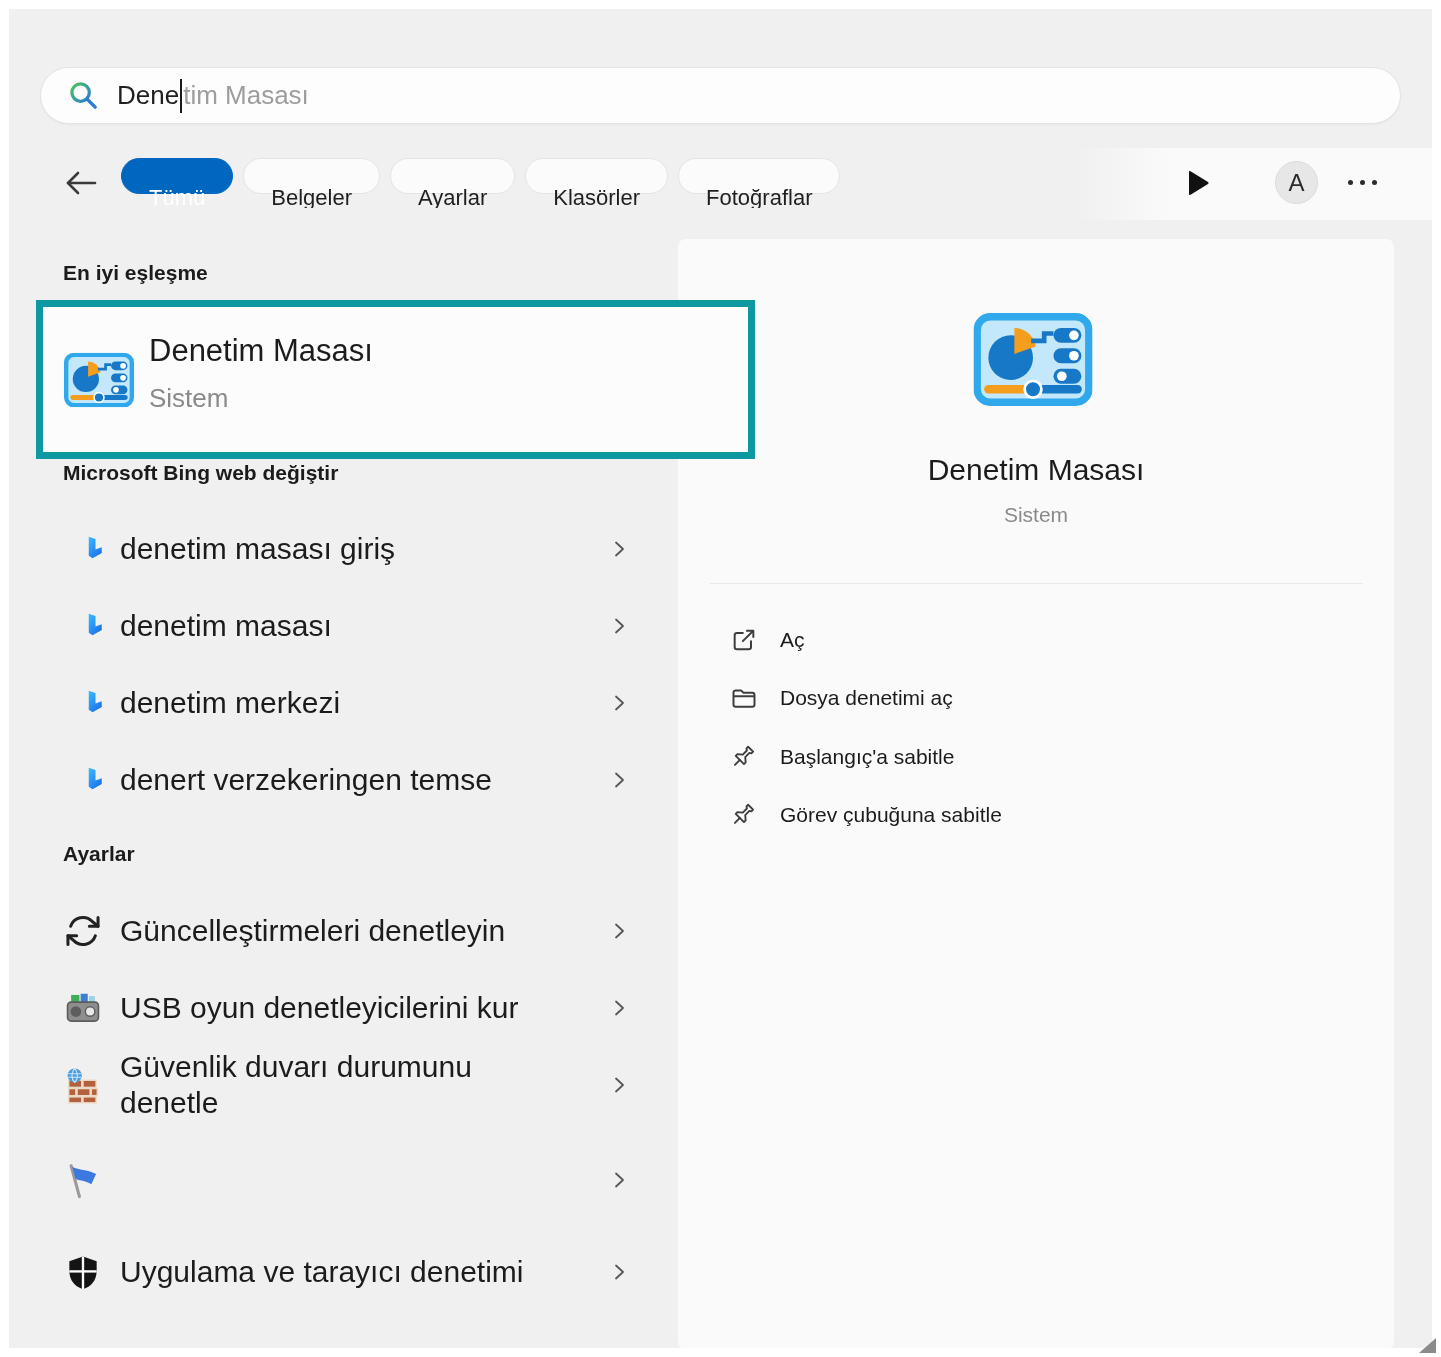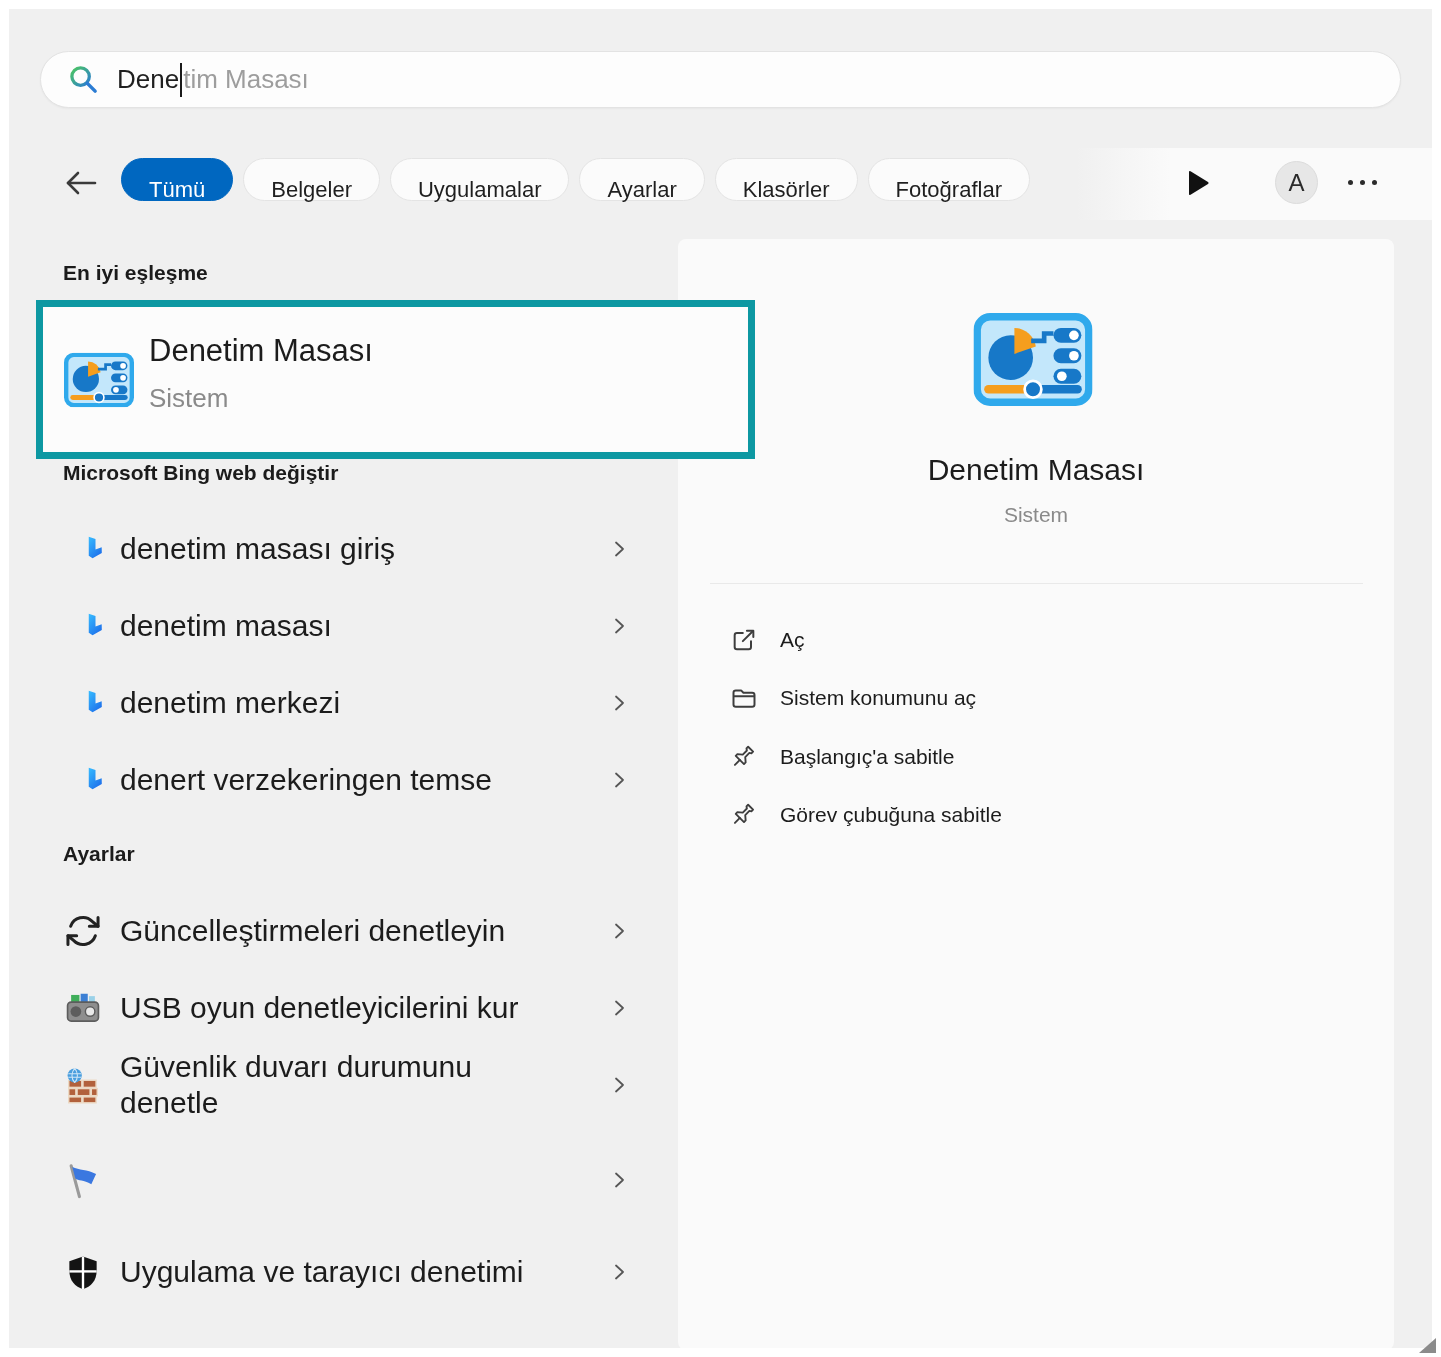--- a/index.html
+++ b/index.html
@@ -12,40 +12,40 @@
     overflow:hidden;
   }
   .white-frame {
     position:absolute; inset:0;
     border:9px solid #ffffff;
     pointer-events:none; z-index:40;
   }
 
   
   .search-bar {
-    position:absolute; left:40px; top:51px; width:1361px; height:57px;
+    position:absolute; left:40px; top:67px; width:1361px; height:57px;
     background:#fdfdfd; border:1px solid #e3e3e3; border-radius:29px;
     display:flex; align-items:center;
     box-shadow:0 1px 2px rgba(0,0,0,.04);
     text-align:right;
   }
   .search-bar .mag { margin-left:27px; width:31px; height:31px; flex:0 0 auto; }
   .search-text { margin-left:18px; font-size:26px; display:flex; align-items:center; white-space:pre; }
   .typed { color:#1f1f1f; }
   .caret { display:inline-block; width:2px; height:34px; background:#1a1a1a; margin:0 1px; }
   .ghost { color:#9d9d9d; }
 
   
   .back-btn { position:absolute; left:62px; top:165px; width:38px; height:36px; }
   .tabs-strip {
     position:absolute; left:121px; top:158px; width:1042px; height:50px;
     display:flex; gap:10px; overflow:hidden;
   }
   .pill {
-    flex:0 0 auto; height:43px; line-height:46px; padding:8px 27px;
+    flex:0 0 auto; height:36px; line-height:46px; padding:16px 27px;
     background:#fbfbfb; border:1px solid #e4e4e4; border-radius:24px;
     font-size:22px; color:#1f1f1f; white-space:nowrap;
   }
   .pill.selected { background:#0067c0; border-color:#0067c0; color:#ffffff; }
   .tabs-fade {
     position:absolute; left:1075px; top:148px; width:366px; height:72px;
     background:linear-gradient(90deg, rgba(250,250,250,0) 0px, #fafafa 95px, #fafafa 100%);
     z-index:5;
   }
   .scroll-right { position:absolute; left:1185px; top:169px; width:26px; height:28px; z-index:6; }
@@ -155,21 +155,20 @@
 </div>
 
 <svg class="back-btn" viewBox="0 0 38 36">
   <line x1="6" y1="18" x2="33" y2="18" stroke="#3a3a3a" stroke-width="2.6" stroke-linecap="round"></line>
   <polyline points="16 8 6 18 16 28" fill="none" stroke="#3a3a3a" stroke-width="2.6" stroke-linecap="round" stroke-linejoin="round"></polyline>
 </svg>
 
 <div class="tabs-strip">
   <div class="pill selected">Tümü</div>
   <div class="pill">Belgeler</div>
-  <div class="pill">Uygulamalar</div>
   <div class="pill">Ayarlar</div>
   <div class="pill">Klasörler</div>
   <div class="pill">Fotoğraflar</div>
 </div>
 <div class="tabs-fade"></div>
 
 <svg class="scroll-right" viewBox="0 0 26 28">
   <path d="M4 3 Q4 1.5 5.5 2.3 L23 13 Q24.4 14 23 15 L5.5 25.7 Q4 26.5 4 25 Z" fill="#111111"></path>
 </svg>
 <div class="avatar">
@@ -195,21 +194,21 @@
       <polyline points="14.5 4 20 4 20 9.5" fill="none" stroke="#3d3d3d" stroke-width="1.7" stroke-linecap="round" stroke-linejoin="round"></polyline>
       <line x1="11" y1="13" x2="19.5" y2="4.5" stroke="#3d3d3d" stroke-width="1.7" stroke-linecap="round"></line>
     </svg>
     <span class="albl">Aç</span>
   </div>
   <div class="action" style="top:431px">
     <svg class="aic" viewBox="0 0 24 24">
       <path d="M3 7.5 A2 2 0 0 1 5 5.5 h4.5 l2 2 H19 a2 2 0 0 1 2 2 v8 a2 2 0 0 1-2 2 H5 a2 2 0 0 1-2-2 Z" fill="none" stroke="#3d3d3d" stroke-width="1.7" stroke-linejoin="round"></path>
       <path d="M3 10.5 h18" fill="none" stroke="#3d3d3d" stroke-width="1.7"></path>
     </svg>
-    <span class="albl">Sistem konumunu aç</span>
+    <span class="albl">Dosya denetimi aç</span>
   </div>
   <div class="action" style="top:490px">
     <svg class="aic" viewBox="0 0 24 24">
         <use href="#sym-pin"></use>
       </svg>
     <span class="albl">Başlangıç'a sabitle</span>
   </div>
   <div class="action" style="top:548px">
     <svg class="aic" viewBox="0 0 24 24">
         <use href="#sym-pin"></use>

